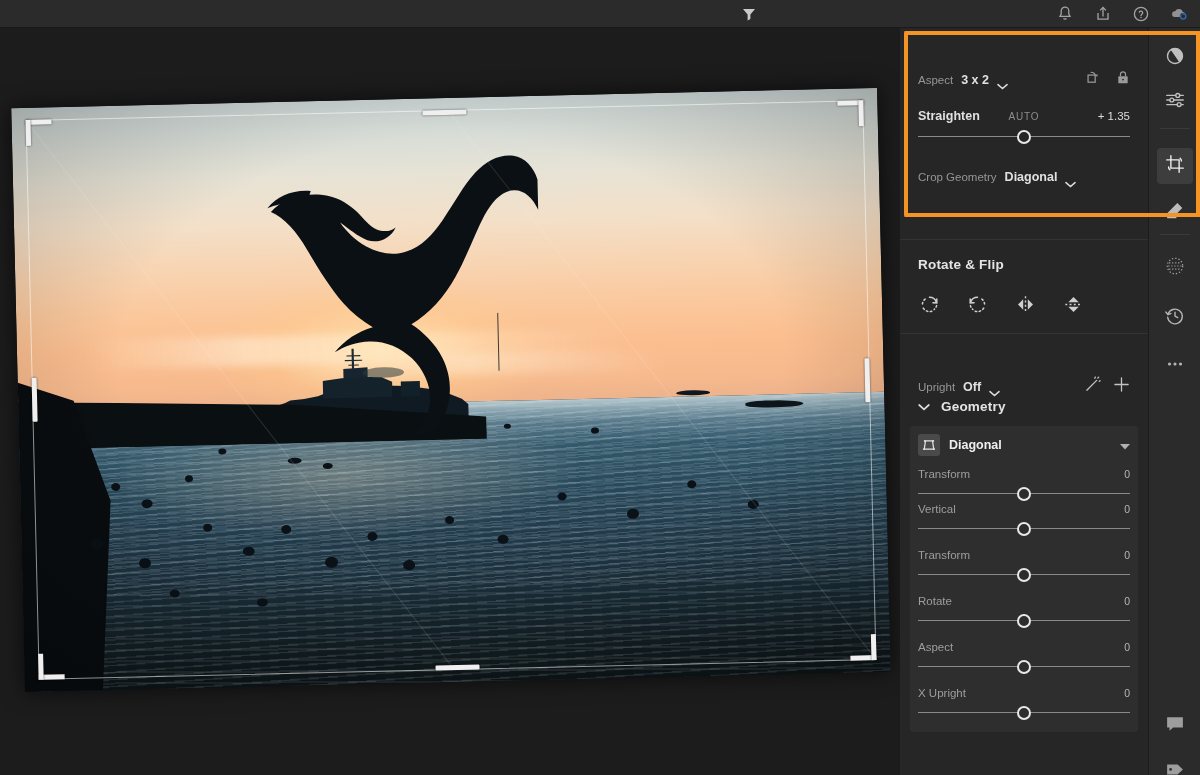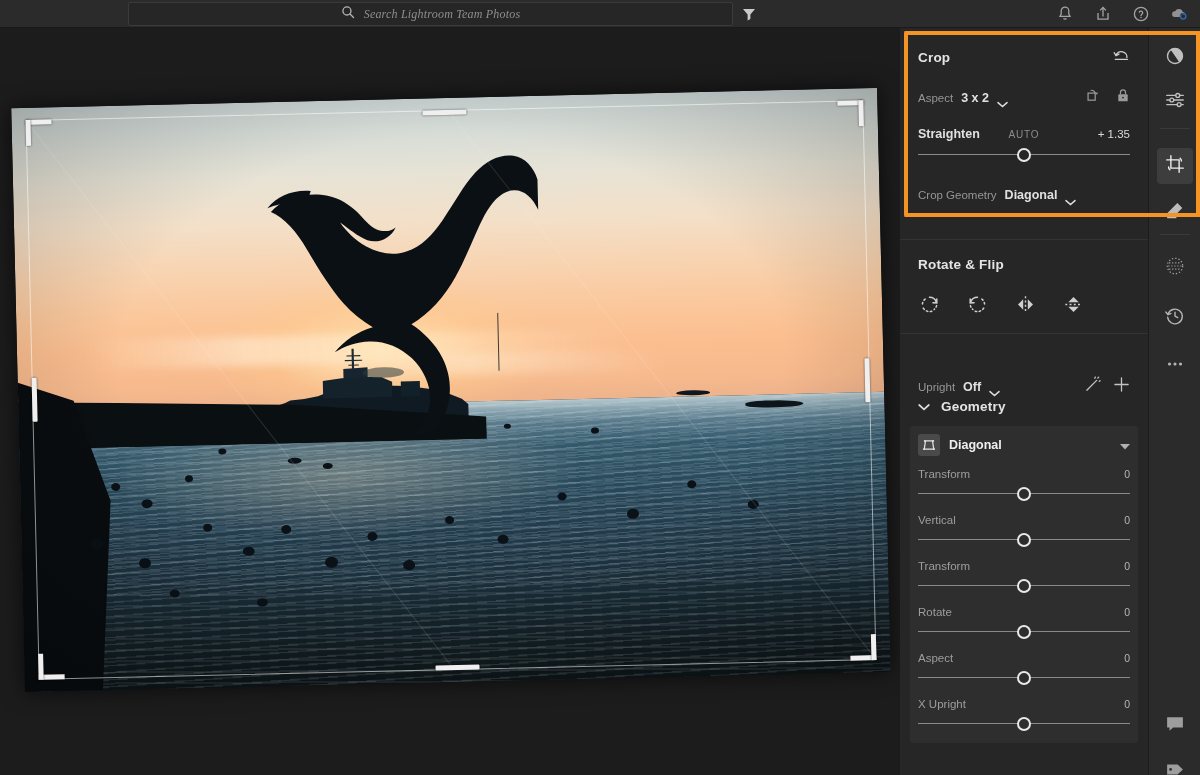--- a/index.html
+++ b/index.html
@@ -208,31 +208,20 @@
   .rail-item svg { width:22px; height:22px; }
   .rail-div { position:absolute; left:11px; width:30px; height:1px; background:#3a3a3a; }
   .rail-dot { position:absolute; right:0; width:4px; height:4px; border-radius:50%; background:#9a9a9a; }
 </style>
 </head>
 <body>
 
 <div id="app">
 
   <div class="topbar">
-    <div class="search-wrap">
-      <div class="search-inner">
-        <span>
-          <svg width="14" height="14" viewBox="0 0 16 16" fill="none" stroke="#b4b4b4" stroke-width="1.5">
-            <circle cx="6.8" cy="6.8" r="4.6"></circle>
-              <line x1="10.3" y1="10.3" x2="14.3" y2="14.3" stroke-linecap="round"></line>
-          </svg>
-        </span>
-        <span class="search-ph">Search Lightroom Team Photos</span>
-      </div>
-    </div>
     <div class="filter-btn">
       <svg width="18" height="18" viewBox="0 0 18 18">
           <path d="M3 4h12l-4.6 5.4V14l-2.8 1.6V9.4z" fill="#c9c9c9"></path>
         </svg>
     </div>
     <div class="top-right">
       <span class="ticon">
         <svg viewBox="0 0 18 18" fill="none" stroke="#bdbdbd" stroke-width="1.3">
           <path d="M9 2.2a3.8 3.8 0 0 0-3.8 3.8v3L4 11.4h10L12.8 9V6A3.8 3.8 0 0 0 9 2.2z"></path>
           <path d="M7.6 13.2a1.5 1.5 0 0 0 2.8 0"></path>
@@ -360,30 +349,20 @@
       <div class="ch edge-h" style="left:411px;bottom:12px"></div>
       <div class="ch edge-v" style="left:14px;top:270px"></div>
       <div class="ch edge-v" style="right:14px;top:270px"></div>
     </div>
   </div>
 
   <div class="panel">
 
     <div class="crop-block">
       <div class="section" style="padding-top:20px">
-        <div class="row" style="justify-content:space-between">
-          <span class="sec-title">Crop</span>
-          <span>
-            <svg width="17" height="14" viewBox="0 0 18 14" fill="none" stroke="#cfcfcf" stroke-width="1.4" stroke-linecap="round">
-              <path d="M3.2 7.4C4.4 4.6 7.3 3 10.2 3.6c2.9.6 4.8 3.2 4.5 6"></path>
-              <path d="M1.2 4.6 3.2 7.6 6.3 6"></path>
-              <line x1="2.4" y1="11.6" x2="15.4" y2="11.6"></line>
-            </svg>
-          </span>
-        </div>
 
         <div class="row" style="margin-top:22px; justify-content:space-between">
           <div class="row" style="gap:8px">
             <span class="lbl-dim">Aspect</span>
             <span class="lbl-val">3 x 2</span>
             <span class="chev">
               <svg width="11" height="7" viewBox="0 0 11 7" fill="none" stroke="#ddd" stroke-width="1.5" stroke-linecap="round">
                   <path d="M1 1.6 5.5 5.6 10 1.6"></path>
                 </svg>
             </span>
@@ -533,21 +512,21 @@
           <div class="tr-slider" style="margin-top: 0px;">
             <div class="srow">
               <span class="sname">Transform</span>
               <span class="sval">0</span>
             </div>
             <div class="slider">
               <div class="strack"></div>
               <div class="sknob" style="left: 50%;"></div>
             </div>
           </div>
-          <div class="tr-slider" style="margin-top: 13px;">
+          <div class="tr-slider" style="margin-top: 2px;">
             <div class="srow">
               <span class="sname">Vertical</span>
               <span class="sval">0</span>
             </div>
             <div class="slider">
               <div class="strack"></div>
               <div class="sknob" style="left: 50%;"></div>
             </div>
           </div>
           <div class="tr-slider" style="margin-top: 13px;">

